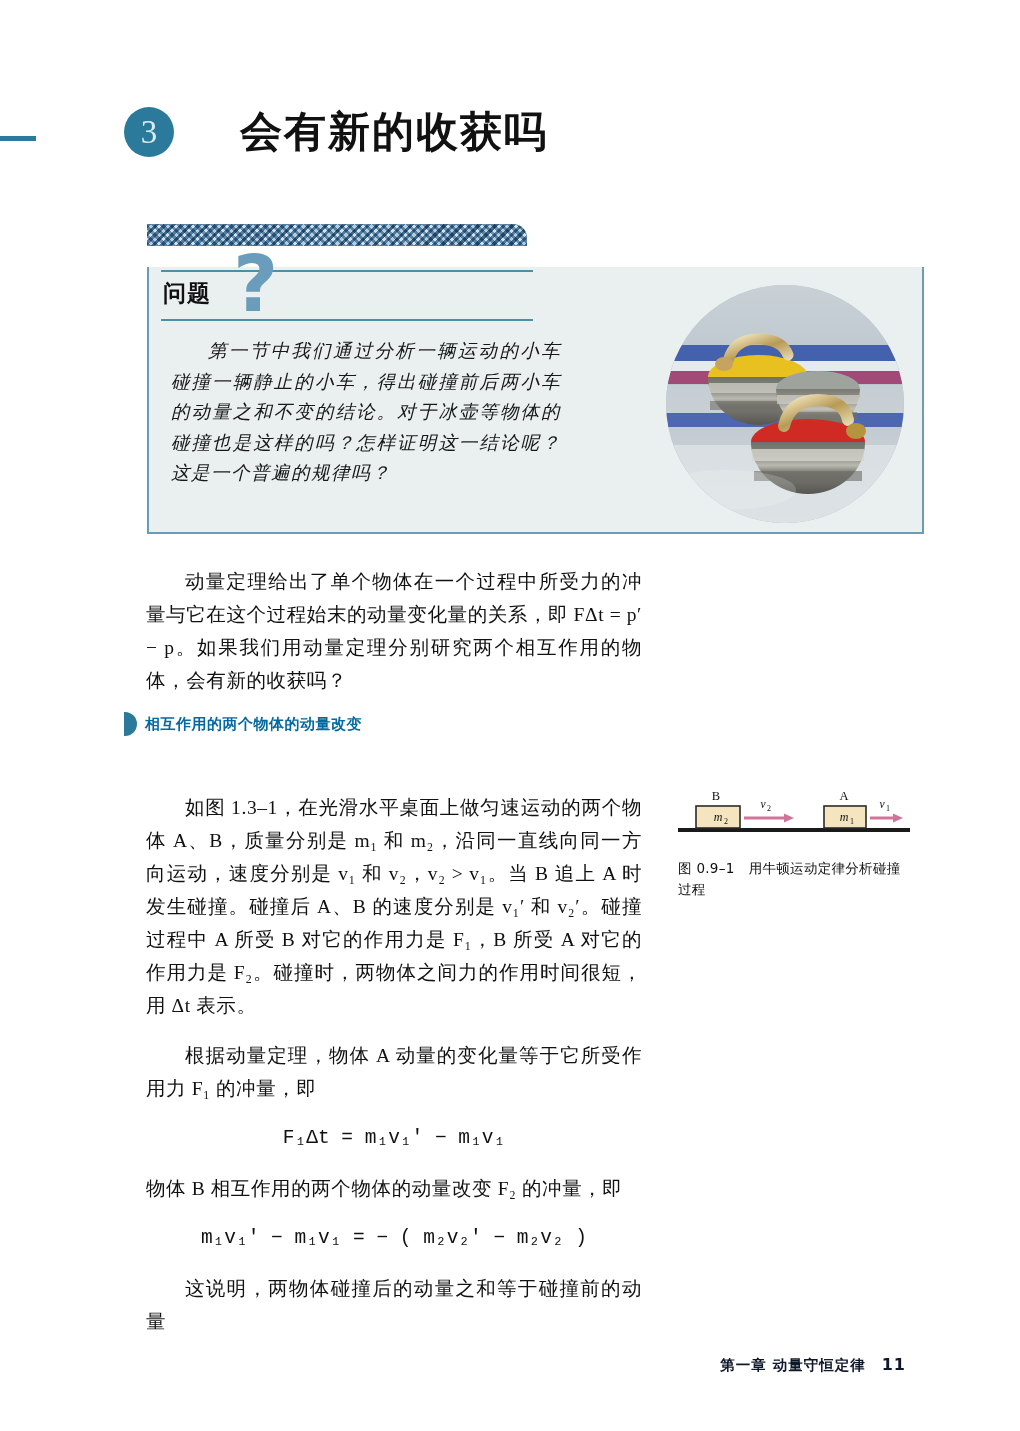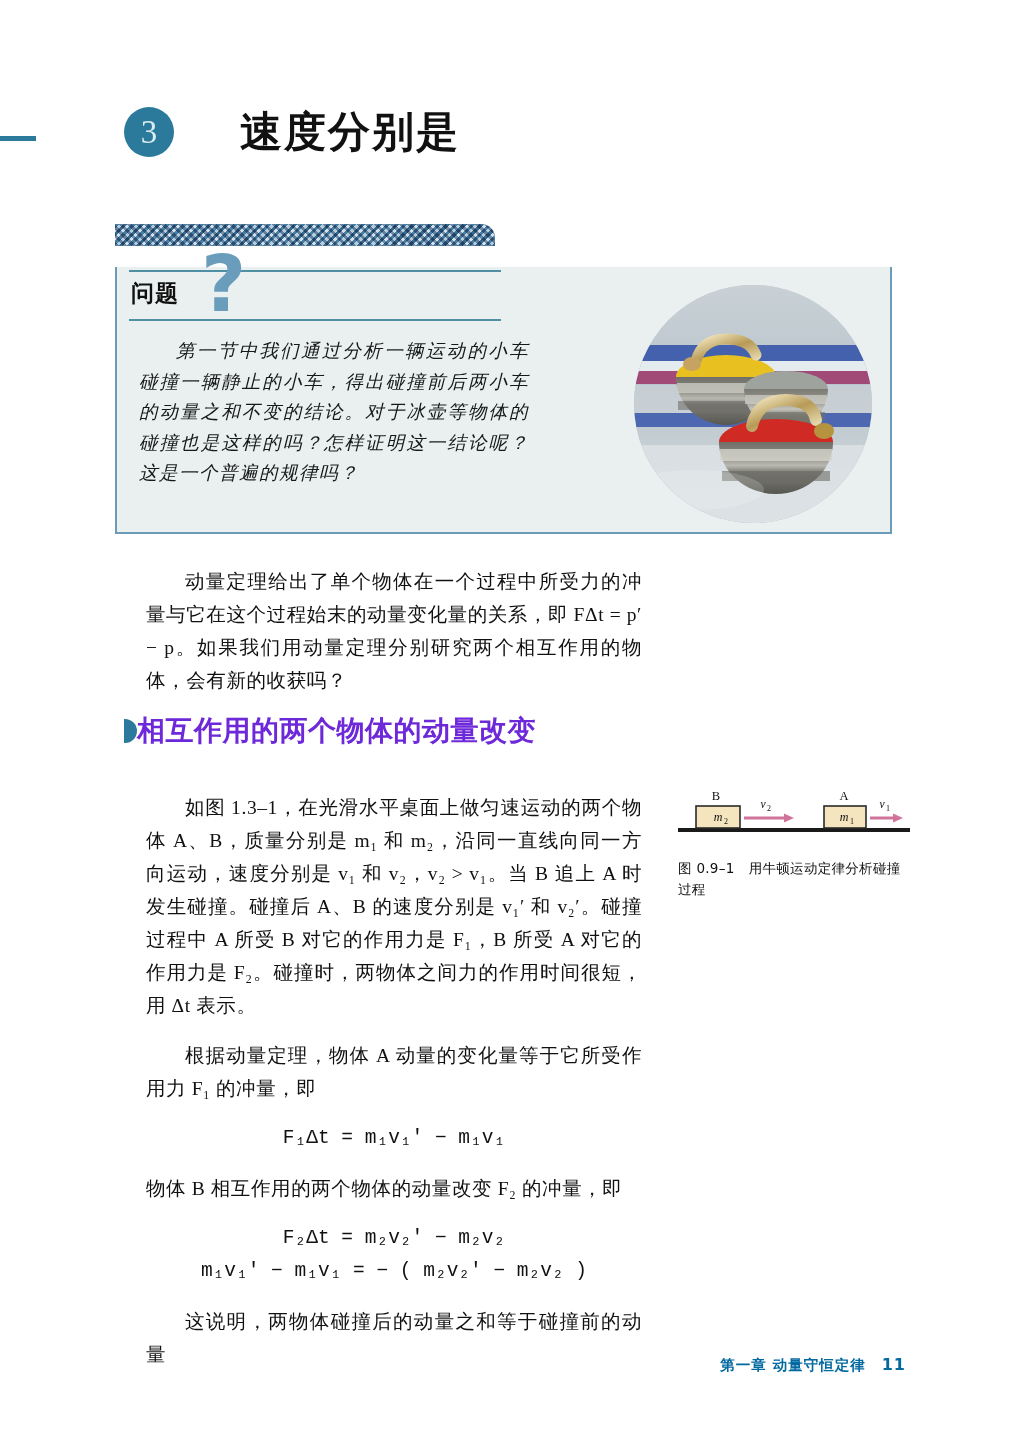--- a/index.html
+++ b/index.html
@@ -51,21 +51,21 @@
     font-family: "Liberation Serif", "DejaVu Serif", serif;
     font-size: 42px;
     font-weight: 700;
     letter-spacing: 2px;
     color: #111;
   }
 
   
   .qbox-wrap {
     position: absolute;
-    left: 115px;
+    left: 147px;
     top: 224px;
     width: 777px;
   }
   .chevron-banner {
     position: relative;
     height: 22px;
     width: 380px;
     overflow: hidden;
     border-top-right-radius: 14px;
     background:
@@ -188,26 +188,26 @@
     display: flex;
     align-items: center;
   }
   .sec-head .marker {
     width: 13px;
     height: 24px;
     background: #2b7a9b;
     border-radius: 0 13px 13px 0;
   }
   .sec-head .label {
-    margin-left: 0;
-    font-family: "DejaVu Sans", "Liberation Sans", sans-serif;
-    font-size: 28px;
+    margin-left: 8px;
+    font-family: "DejaVu Sans", "Liberation Sans", sans-serif;
+    font-size: 15px;
     font-weight: 700;
     letter-spacing: 0.5px;
-    color: #6d28d9;
+    color: #0369a1;
   }
 
   
   .figure {
     position: absolute;
     left: 678px;
     top: 778px;
     width: 232px;
   }
   .fig-caption {
@@ -221,33 +221,33 @@
   .fig-caption .gap { display: inline-block; width: 14px; }
 
   
   .footer {
     position: absolute;
     right: 114px;
     bottom: 56px;
     font-family: "DejaVu Sans", "Liberation Sans", sans-serif;
     font-size: 14.5px;
     font-weight: 700;
-    color: #0369a1;
+    color: #0f172a;
     letter-spacing: 1px;
   }
   .footer .pageno { margin-left: 16px; font-size: 16px; }
 </style>
 </head>
 <body>
 
 <div class="bleed-tick"></div>
 
 <div class="page-header">
   <div class="sec-num-circle">3</div>
-  <div class="sec-title">速度分别是</div>
+  <div class="sec-title">会有新的收获吗</div>
 </div>
 
 <div class="qbox-wrap">
 
   <div class="chevron-banner"></div>
 
   <div class="qbox">
     <div class="qbox-head">
       <div class="rule top"></div>
       <div class="qlabel">问题</div>
@@ -341,21 +341,20 @@
 <div class="sec-head">
   <div class="marker"></div>
   <div class="label">相互作用的两个物体的动量改变</div>
 </div>
 
 <div class="body-col" style="top:774px;">
   <p class="para">如图 1.3–1，在光滑水平桌面上做匀速运动的两个物体 A、B，质量分别是 m₁ 和 m₂，沿同一直线向同一方向运动，速度分别是 v₁ 和 v₂，v₂ &gt; v₁。当 B 追上 A 时发生碰撞。碰撞后 A、B 的速度分别是 v₁′ 和 v₂′。碰撞过程中 A 所受 B 对它的作用力是 F₁，B 所受 A 对它的作用力是 F₂。碰撞时，两物体之间力的作用时间很短，用 Δt 表示。</p>
   <p class="para">根据动量定理，物体 A 动量的变化量等于它所受作用力 F₁ 的冲量，即</p>
   <p class="eq">F₁Δt = m₁v₁′ − m₁v₁</p>
   <p class="para noindent">物体 B 相互作用的两个物体的动量改变 F₂ 的冲量，即</p>
-  <p class="eq">F₂Δt = m₂v₂′ − m₂v₂</p>
   <p class="eq">m₁v₁′ − m₁v₁ = − ( m₂v₂′ − m₂v₂ )</p>
   <p class="para">这说明，两物体碰撞后的动量之和等于碰撞前的动量</p>
 </div>
 
 <div class="figure">
   <svg width="232" height="62" viewBox="0 0 232 62" aria-hidden="true">
 
     <rect x="0" y="50" width="232" height="4" fill="#1a1a1a"></rect>
 
     <rect x="18" y="28" width="44" height="22" fill="#f5e5bf" stroke="#2a2a2a" stroke-width="1.6"></rect>

